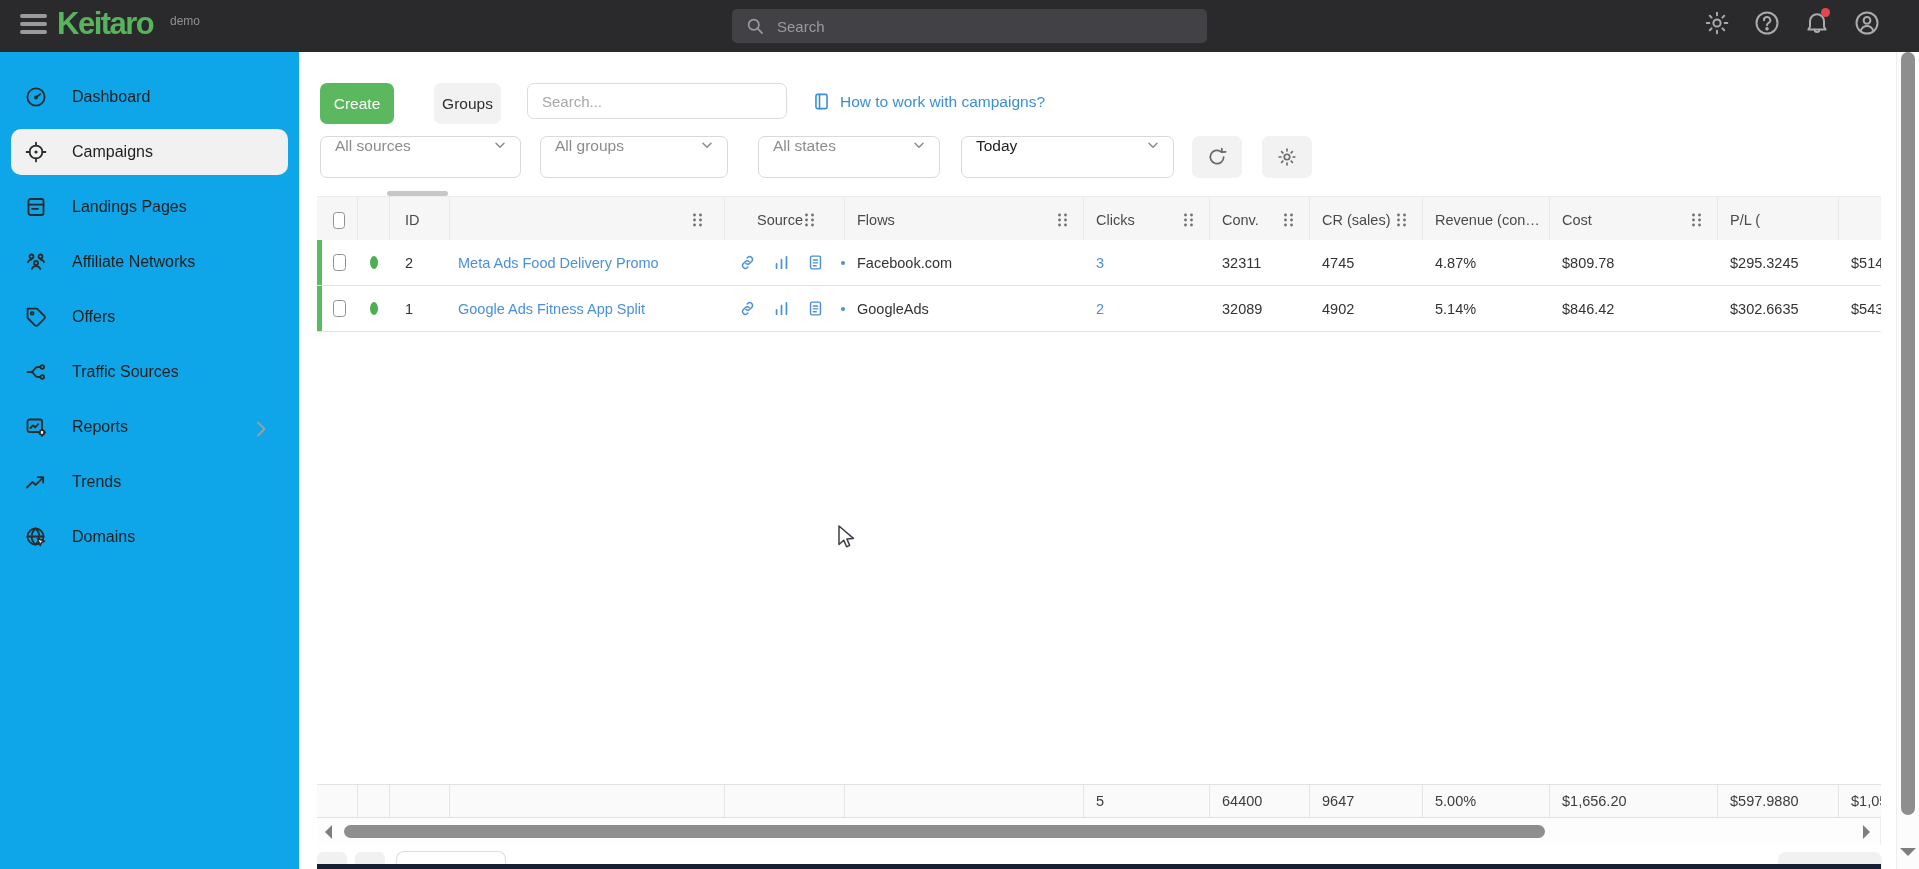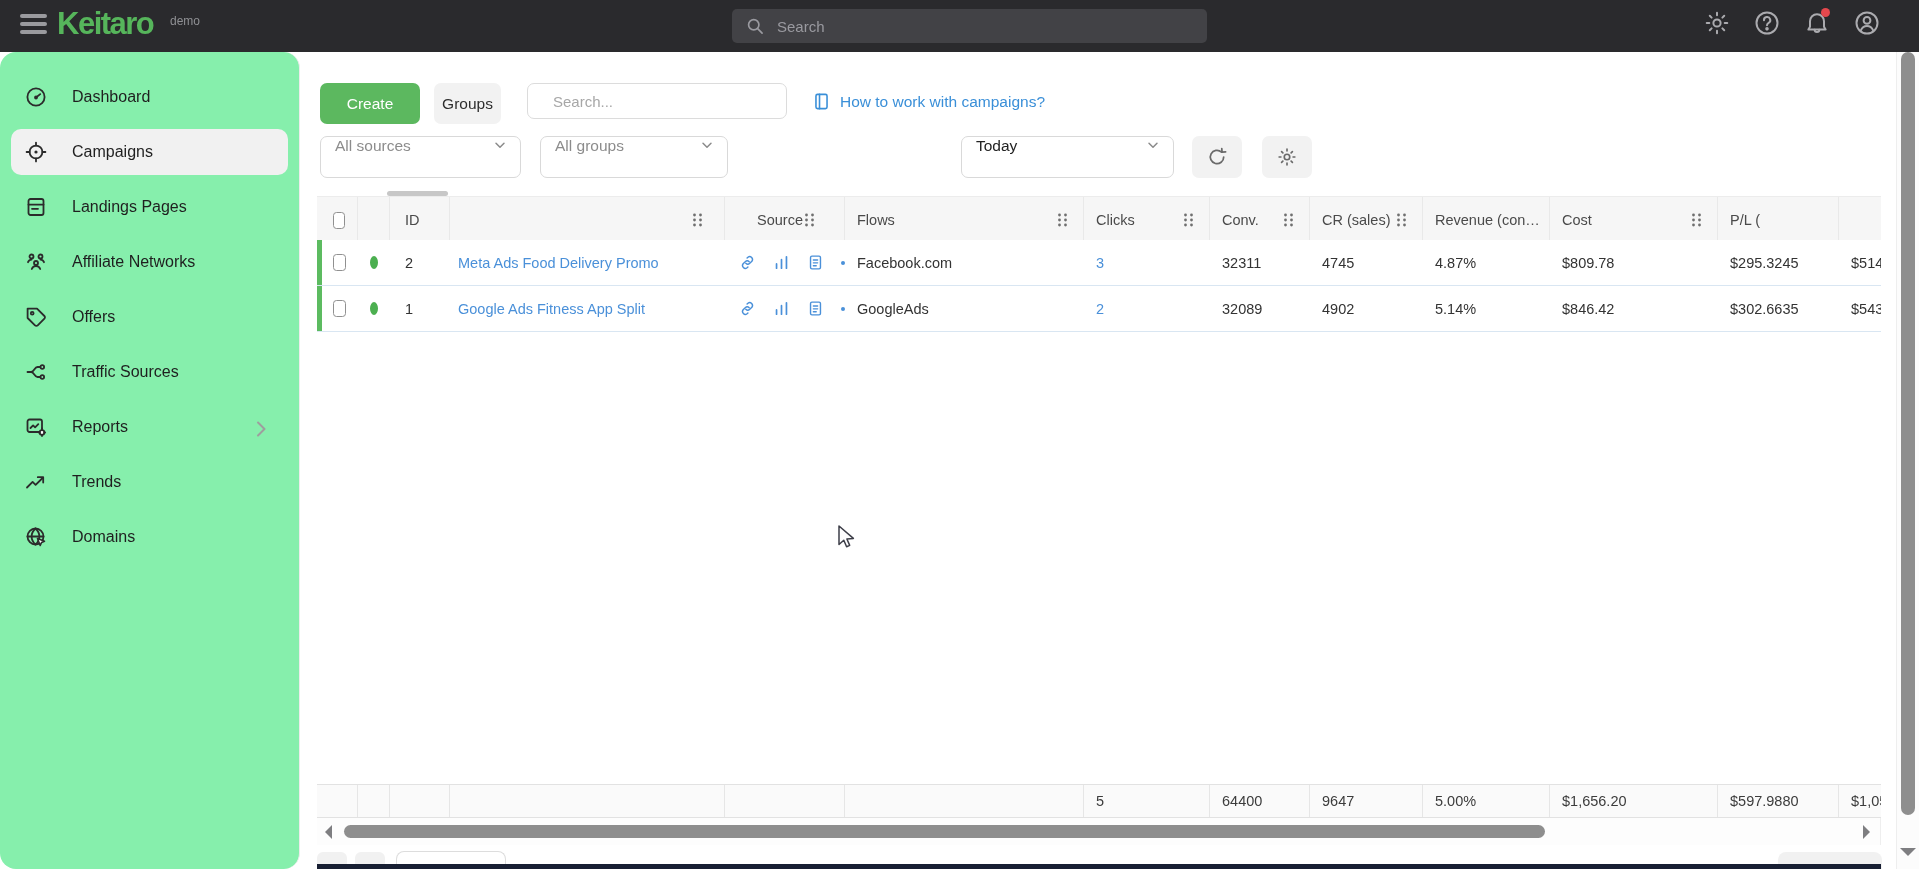--- a/index.html
+++ b/index.html
@@ -14,32 +14,32 @@
   .brand-badge { position:absolute; left:170px; top:14px; font-size:12px; color:#8f9094; }
   .top-search { position:absolute; left:732px; top:9px; width:475px; height:34px; background:#424246; border-radius:5px; display:flex; align-items:center; }
   .top-search svg { margin-left:13px; }
   .top-search input { flex:1; background:transparent; border:none; outline:none; color:#fef9c3; font-size:15px; padding:0 12px 0 12px; font-family:"Liberation Sans",sans-serif; }
   .top-search input::placeholder { color:#9a9aa0; }
   .top-icon { position:absolute; top:9px; width:28px; height:28px; cursor:pointer; }
   .top-icon svg { width:28px; height:28px; }
   .bell-dot { position:absolute; right:1px; top:-1px; width:9px; height:9px; background:#e5484d; border-radius:50%; }
 
   
-  .sidebar { position:absolute; left:0; top:52px; width:300px; height:817px; background:#86efac; border-right:1px solid #ececec;border-radius:16px; }
+  .sidebar { position:absolute; left:0; top:52px; width:300px; height:817px; background:#0ea5e9; border-right:1px solid #ececec; }
   .nav { position:absolute; top:22px; left:0; width:100%; }
   .nav-item { position:relative; height:46px; margin:0 11px 9px 11px; border-radius:10px; display:flex; align-items:center; padding-left:13px; cursor:pointer; }
   .nav-item.active { background:#f1f1f1; }
   .nav-item svg { width:24px; height:24px; flex:0 0 24px; }
   .nav-label { margin-left:24px; font-size:16px; color:#1f1f1f; }
   .nav-chev { position:absolute; right:15px; top:13px; }
 
   
-  .btn-create { position:absolute; left:320px; top:83px; width:100px; height:41px; background:#5cb85f; border:none; border-radius:7px; color:#fff; font-size:15.5px; font-family:"Liberation Sans",sans-serif; cursor:pointer; }
+  .btn-create { position:absolute; left:320px; top:83px; width:74px; height:41px; background:#5cb85f; border:none; border-radius:7px; color:#fff; font-size:15.5px; font-family:"Liberation Sans",sans-serif; cursor:pointer; }
   .btn-groups { position:absolute; left:434px; top:83px; width:67px; height:41px; background:#f2f2f2; border:none; border-radius:7px; color:#2e2e2e; font-size:15.5px; font-family:"Liberation Sans",sans-serif; cursor:pointer; }
-  .campaign-search { position:absolute; left:527px; top:83px; width:260px; height:36px; border:1px solid #dcdcdc; border-radius:7px; font-size:15px; padding:0 25px; color:#14532d; outline:none; font-family:"Liberation Sans",sans-serif; }
+  .campaign-search { position:absolute; left:527px; top:83px; width:260px; height:36px; border:1px solid #dcdcdc; border-radius:7px; font-size:15px; padding:0 14px; color:#14532d; outline:none; font-family:"Liberation Sans",sans-serif; }
   .campaign-search::placeholder { color:#a7a7a7; }
   .help-wrap { position:absolute; left:812px; top:92px; display:flex; align-items:center; gap:9px; }
   .help-link { color:#3a8fd8; font-size:15.5px; text-decoration:none; cursor:pointer; }
 
   
   .select { position:absolute; top:136px; height:42px; border:1px solid #d9d9d9; border-radius:7px; background:#fff; display:flex; align-items:flex-start; justify-content:space-between; padding:0 12px 0 14px; font-size:15.5px; color:#8c8c8c; cursor:pointer; }
   .select.dark { color:#232323; }
   .iconbtn { position:absolute; top:136px; width:50px; height:42px; background:#f2f2f2; border:none; border-radius:7px; cursor:pointer; display:flex; align-items:center; justify-content:center; }
 
   
@@ -243,20 +243,26 @@
     <svg width="16" height="16" viewBox="0 0 24 24" fill="none" stroke="#8a8a8a" stroke-width="2.2" stroke-linecap="round" stroke-linejoin="round">
         <path d="M6 9.5l6 6 6-6"></path>
       </svg>
   </div>
   <div class="select" style="left:540px;width:188px">
     <span>All groups</span>
     <svg width="16" height="16" viewBox="0 0 24 24" fill="none" stroke="#8a8a8a" stroke-width="2.2" stroke-linecap="round" stroke-linejoin="round">
         <path d="M6 9.5l6 6 6-6"></path>
       </svg>
   </div>
+  <div class="select" style="left:758px;width:182px">
+    <span>All states</span>
+    <svg width="16" height="16" viewBox="0 0 24 24" fill="none" stroke="#8a8a8a" stroke-width="2.2" stroke-linecap="round" stroke-linejoin="round">
+        <path d="M6 9.5l6 6 6-6"></path>
+      </svg>
+  </div>
   <div class="select dark" style="left:961px;width:213px">
     <span>Today</span>
     <svg width="16" height="16" viewBox="0 0 24 24" fill="none" stroke="#8a8a8a" stroke-width="2.2" stroke-linecap="round" stroke-linejoin="round">
         <path d="M6 9.5l6 6 6-6"></path>
       </svg>
   </div>
   <button class="iconbtn" style="left:1192px">
     <svg width="22" height="22" viewBox="0 0 24 24" class="stroke" stroke="#6a6a6a" stroke-width="1.9">
         <path d="M19.3 12a7.3 7.3 0 1 1-2.4-5.4"></path>
         <path d="M17.2 2.8l.3 3.9 3.9-.3"></path>

